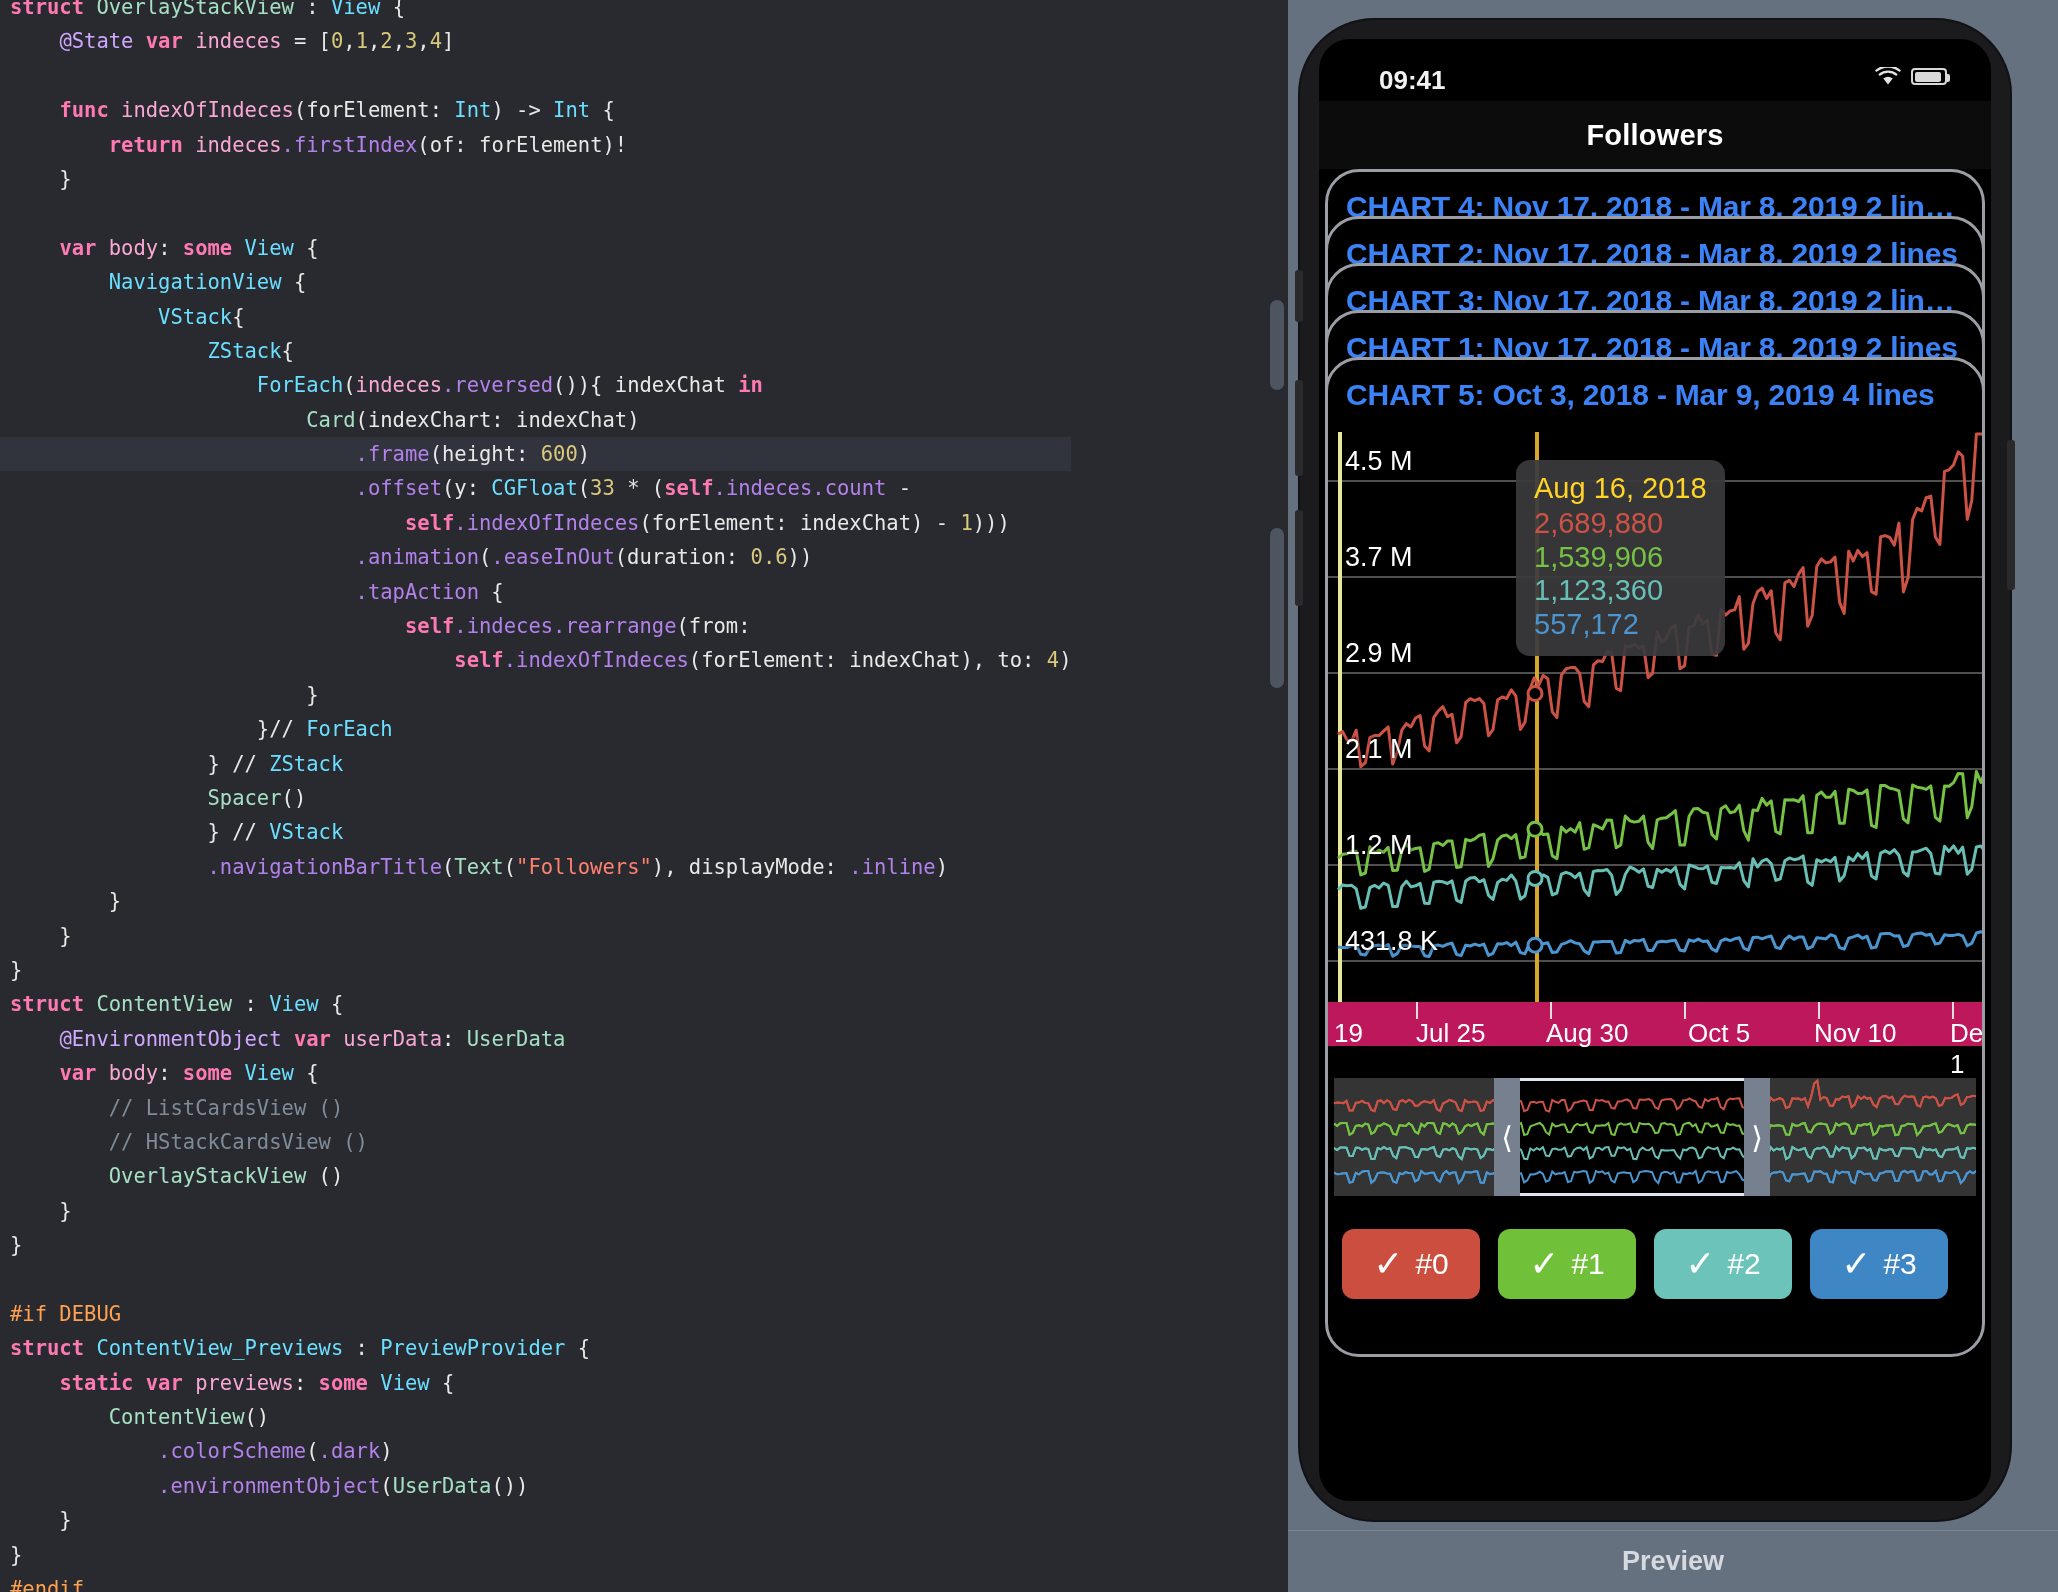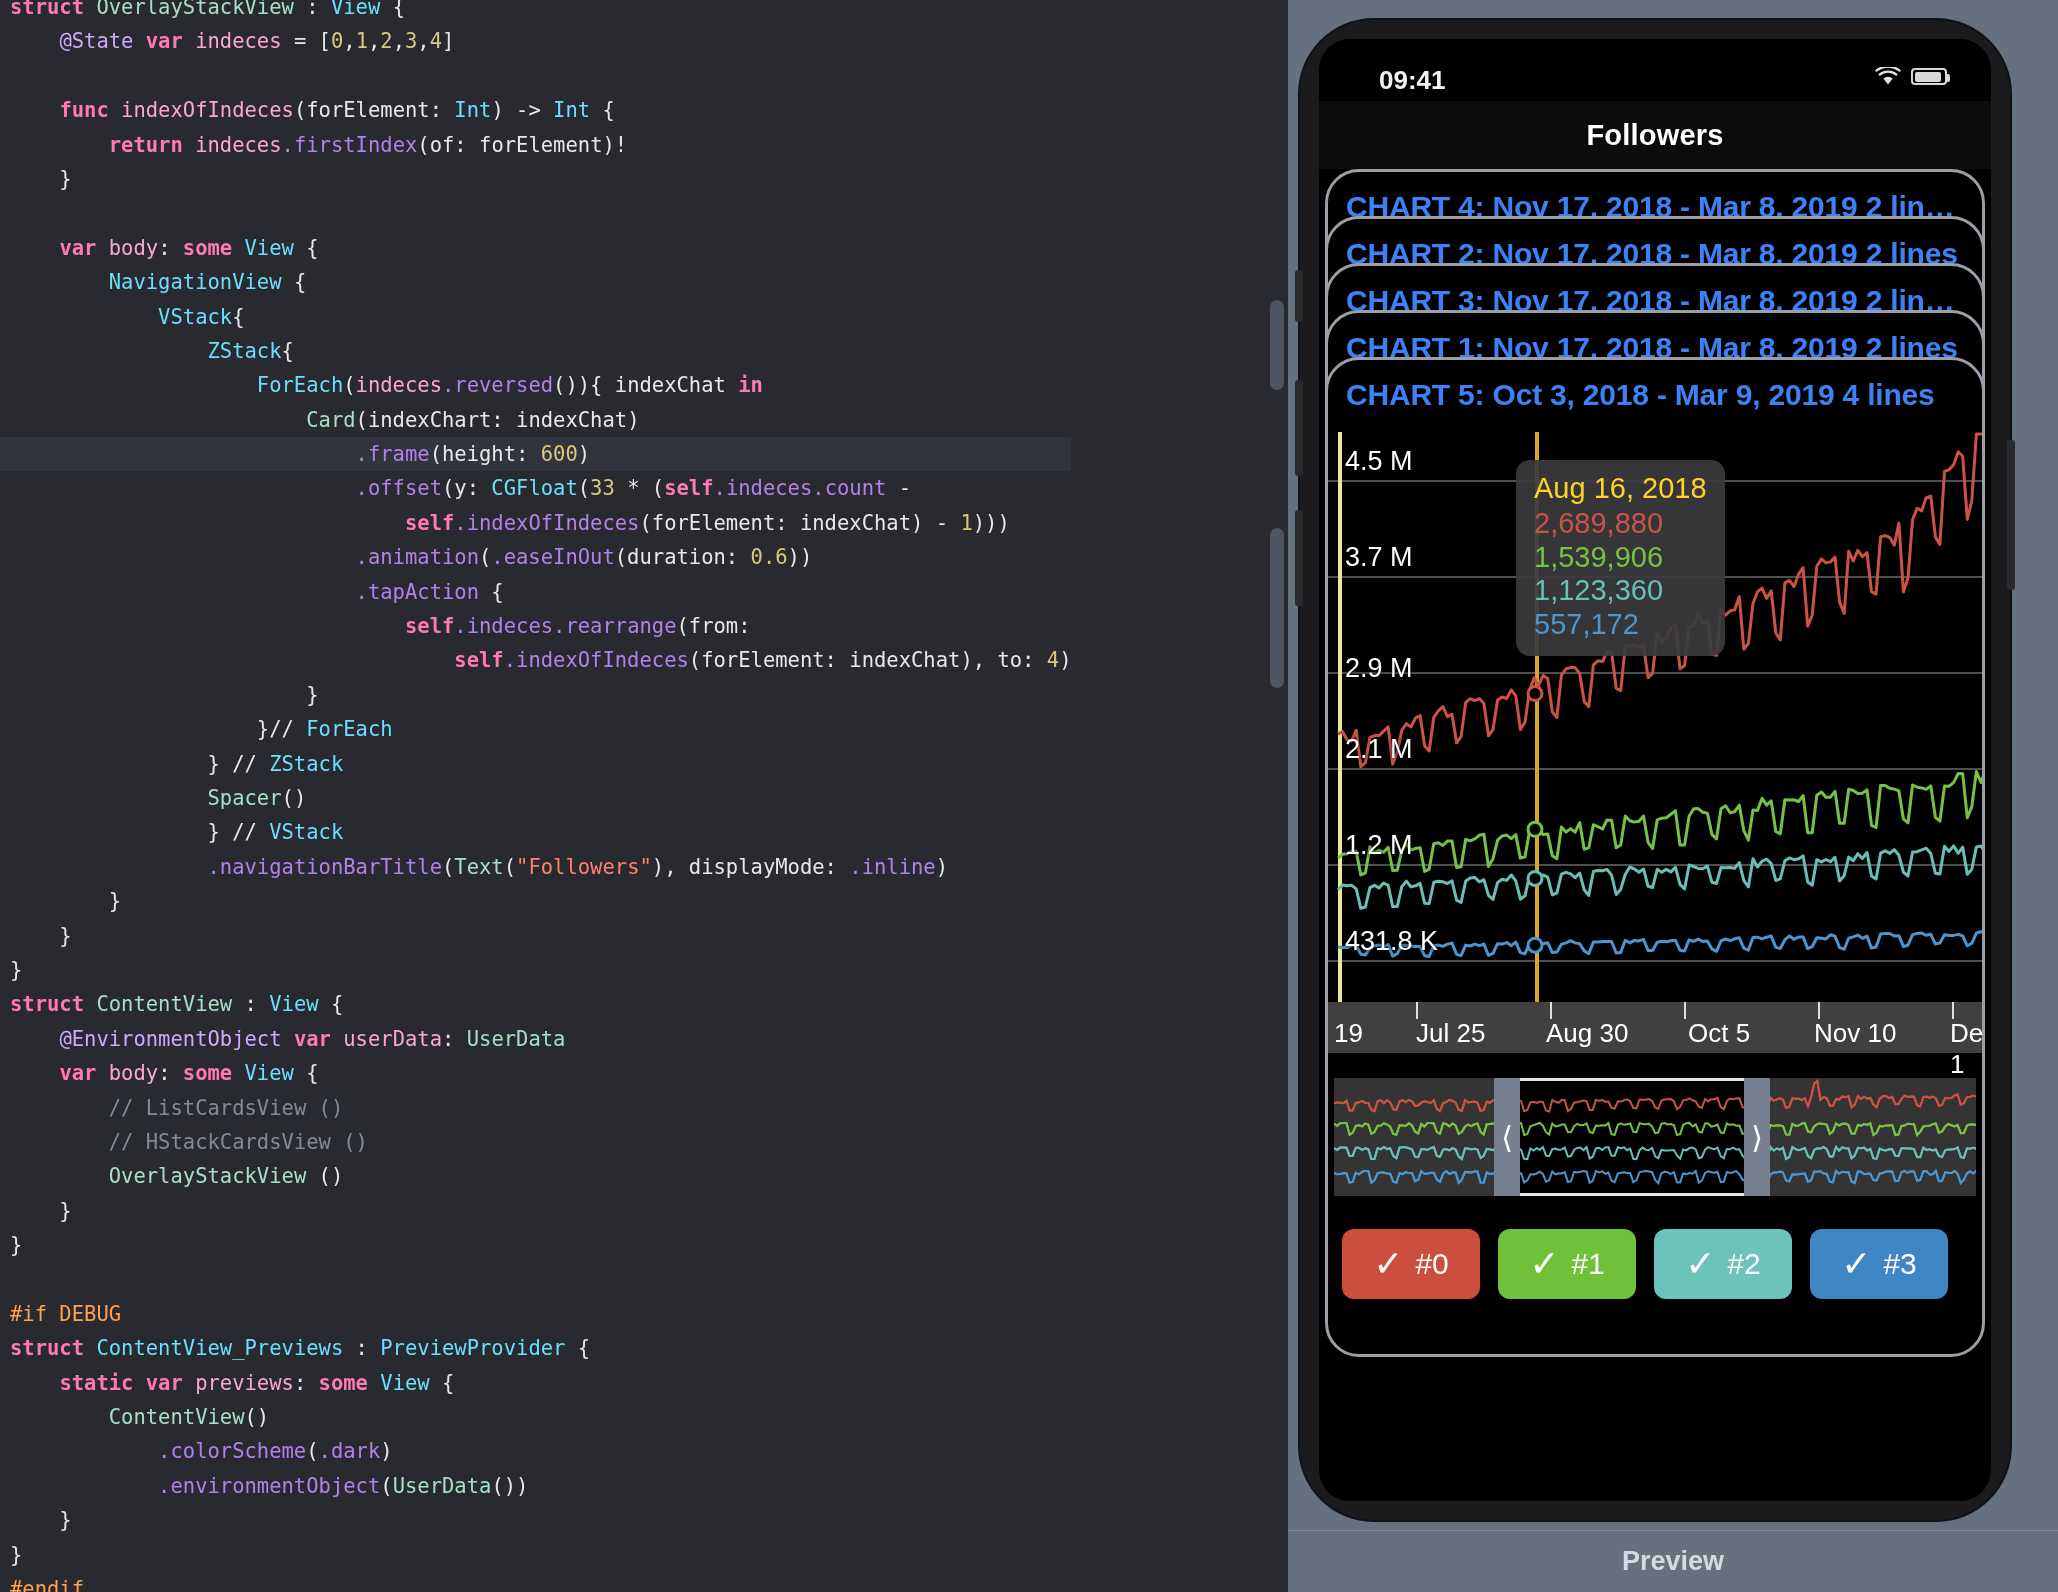--- a/index.html
+++ b/index.html
@@ -144,22 +144,22 @@
 
   .tooltip {
     position:absolute; background:rgba(58,58,60,.93);
     border-radius:14px; padding:12px 18px 14px 18px;
     z-index:4; min-width:200px;
   }
   .tt-date { color:#ffd426; font-size:29px; font-weight:500; margin-bottom:2px; }
   .tt-v { font-size:29px; font-weight:500; line-height:1.16; }
 
   .xaxis {
-    position:absolute; left:0; right:0; height:51px;
-    background:#404040;
+    position:absolute; left:0; right:0; height:44px;
+    background:#be185d;
     display:flex; align-items:center;
   }
   .xaxis .tickline { position:absolute; top:0; width:2px; height:17px; background:#ddd; }
   .xlab { position:absolute; color:#fff; font-size:26px; top:16px; }
 
   .minimap {
     position:absolute; left:6px; right:6px; height:118px;
     background:#343434; overflow:hidden;
   }
   .mm-window {
@@ -286,21 +286,21 @@
               <div class="tooltip" style="left:188px;top:28px;">
                 <div class="tt-date">Aug 16, 2018</div>
                 <div class="tt-v" style="color:#cc5246">2,689,880</div>
                 <div class="tt-v" style="color:#76c244">1,539,906</div>
                 <div class="tt-v" style="color:#68bfb6">1,123,360</div>
                 <div class="tt-v" style="color:#4b96d1">557,172</div>
               </div>
 
               <div class="ylabel" style="top:14px;">4.5 M</div>
               <div class="ylabel" style="top:110px;">3.7 M</div>
-              <div class="ylabel" style="top:221px;">2.9 M</div>
+              <div class="ylabel" style="top:206px;">2.9 M</div>
               <div class="ylabel" style="top:302px;">2.1 M</div>
               <div class="ylabel" style="top:398px;">1.2 M</div>
               <div class="ylabel" style="top:494px;">431.8 K</div>
             </div>
 
             <div class="xaxis" style="top:642px;">
               <span class="tickline" style="left:88px;"></span>
               <span class="tickline" style="left:222px;"></span>
               <span class="tickline" style="left:356px;"></span>
               <span class="tickline" style="left:490px;"></span>

